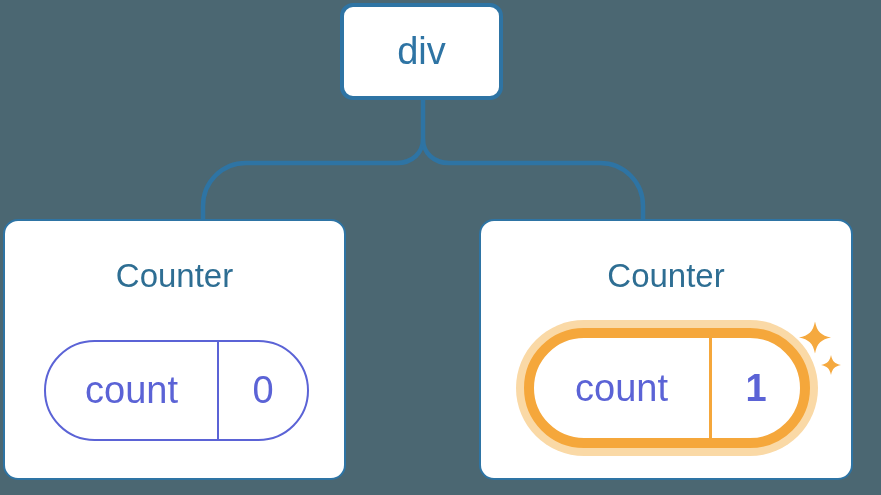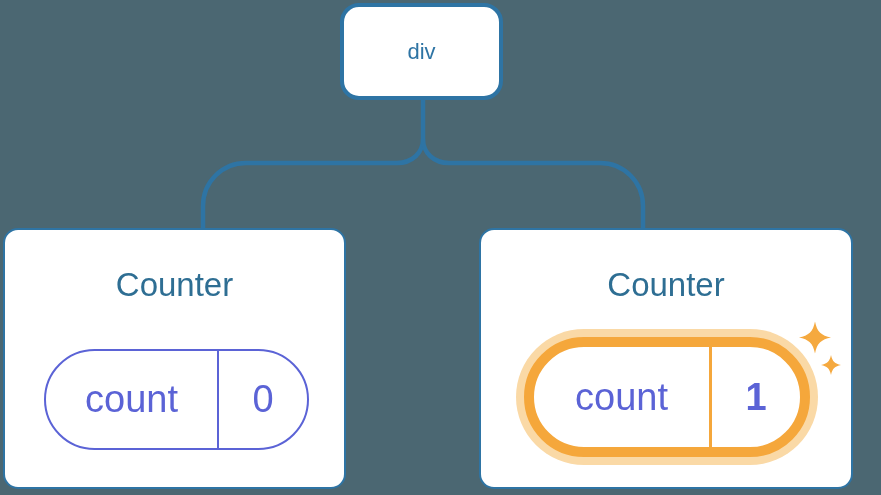--- a/index.html
+++ b/index.html
@@ -29,31 +29,31 @@
   svg.sparkles { z-index: 5; }
   svg.sparkles path { fill: var(--sparkle-orange, #F5A93F); }
 
   .root-node {
     position: absolute;
     left: 340px; top: 3px;
     width: 163px; height: 97px;
     box-sizing: border-box;
     background: var(--card-bg, #FFFFFF);
     border: 4px solid var(--line-blue, #2E74A4);
-    border-radius: 19px;
+    border-radius: 13px;
     display: flex; align-items: center; justify-content: center;
-    font-size: 22px; font-weight: 500;
+    font-size: 38px; font-weight: 500;
     color: var(--line-blue, #2E74A4);
     z-index: 2;
     text-align: right;
   }
 
   .card {
     position: absolute;
-    top: 228px;
+    top: 219px;
     height: 261px;
     box-sizing: border-box;
     background: var(--card-bg, #FFFFFF);
     border: 2px solid var(--line-blue, #2E74A4);
     border-radius: 15px;
     z-index: 2;
   }
   .card-left  { left: 3px;   width: 343px; }
   .card-right { left: 479px; width: 374px; }
 

